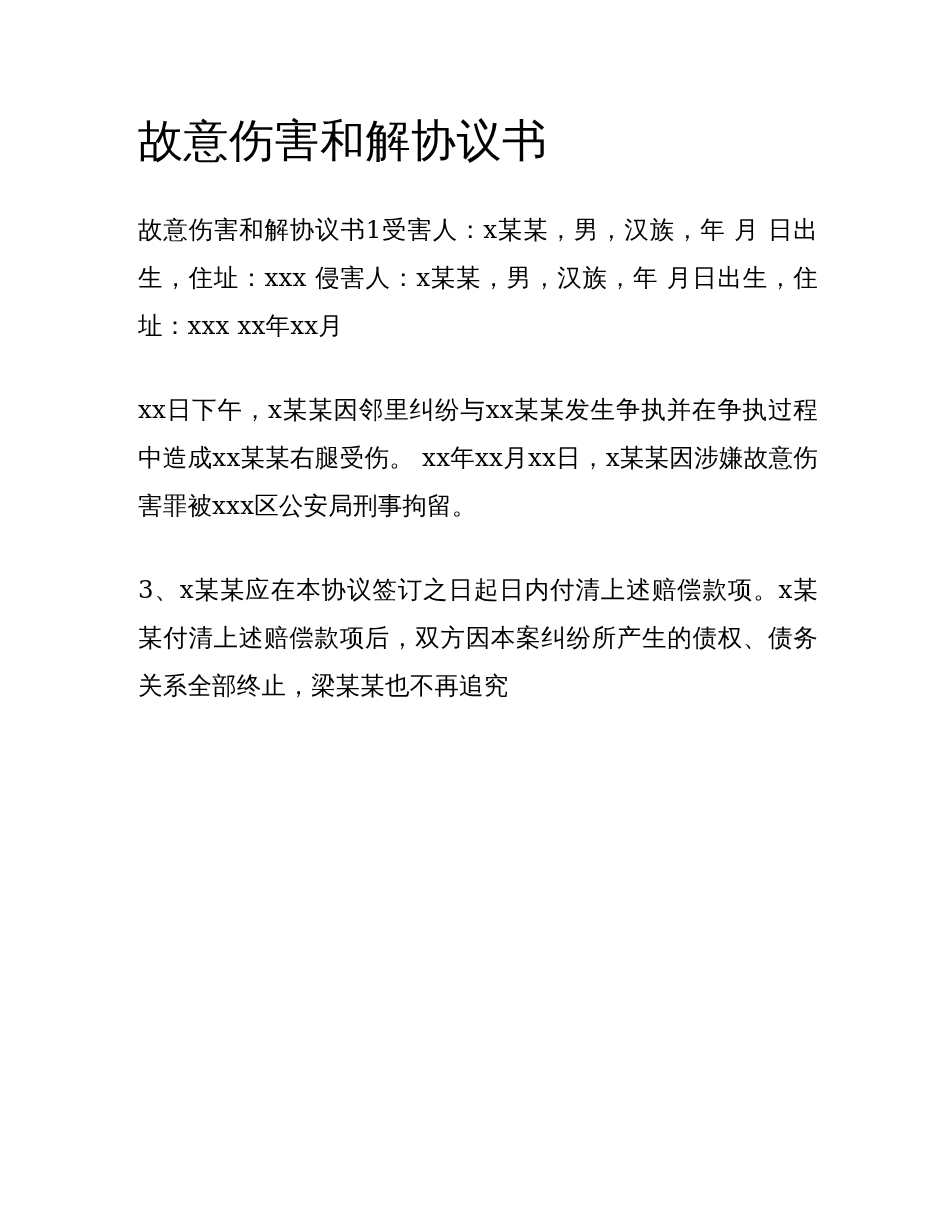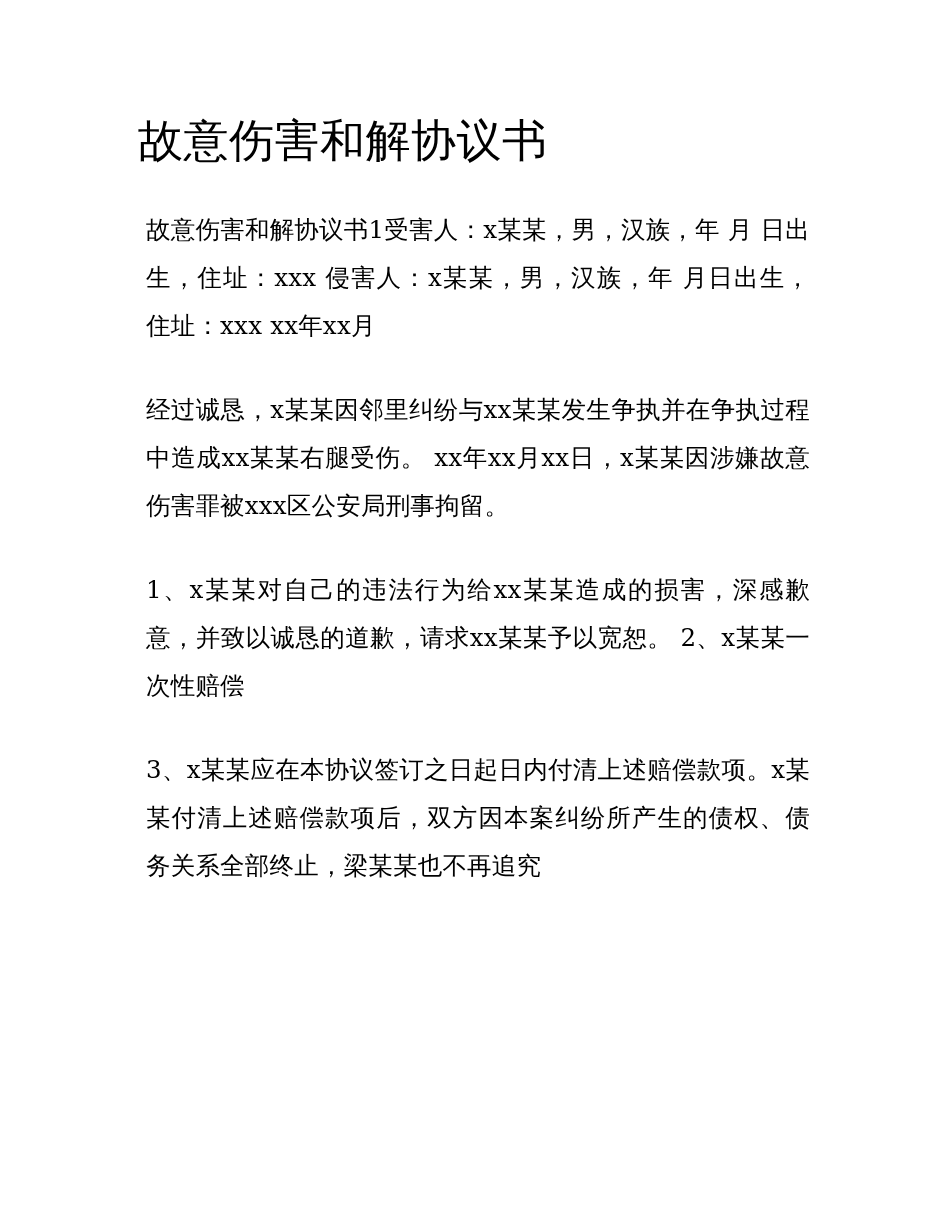--- a/index.html
+++ b/index.html
@@ -39,21 +39,21 @@
     white-space: nowrap;
   }
   .para-block {
     margin-top: 36px;
   }
   .para {
     font-size: 24.5px;
     line-height: 48px;
     text-align: justify;
     text-justify: inter-ideograph;
-    margin: 8px;
+    margin: 0;
     letter-spacing: 0.2px;
     text-indent: 0;
   }
   
   .para, .doc-title {
     word-break: break-all;
   }
 </style>
 </head>
 <body>
@@ -61,27 +61,24 @@
 <div class="page">
   <div class="doc-body">
 
     <h1 class="doc-title">故意伤害和解协议书</h1>
 
     <div class="para-block">
       <p class="para">故意伤害和解协议书1受害人：x某某，男，汉族，年 月 日出生，住址：xxx 侵害人：x某某，男，汉族，年 月日出生，住址：xxx xx年xx月</p>
     </div>
 
     <div class="para-block">
-      <p class="para">经过诚恳，x某某因邻里纠纷与xx某某发生争执并在争执过程中造成xx某某右腿受伤。 xx年xx月xx日，x某某因涉嫌故意伤害罪被xxx区公安局刑事拘留。</p>
+      <p class="para">xx日下午，x某某因邻里纠纷与xx某某发生争执并在争执过程中造成xx某某右腿受伤。 xx年xx月xx日，x某某因涉嫌故意伤害罪被xxx区公安局刑事拘留。</p>
     </div>
 
 
-    <div class="para-block">
-      <p class="para">1、x某某对自己的违法行为给xx某某造成的损害，深感歉意，并致以诚恳的道歉，请求xx某某予以宽恕。 2、x某某一次性赔偿</p>
-    </div>
 
 
     <div class="para-block">
       <p class="para">3、x某某应在本协议签订之日起日内付清上述赔偿款项。x某某付清上述赔偿款项后，双方因本案纠纷所产生的债权、债务关系全部终止，梁某某也不再追究</p>
     </div>
 
   </div>
 </div>
 
 </body></html>

